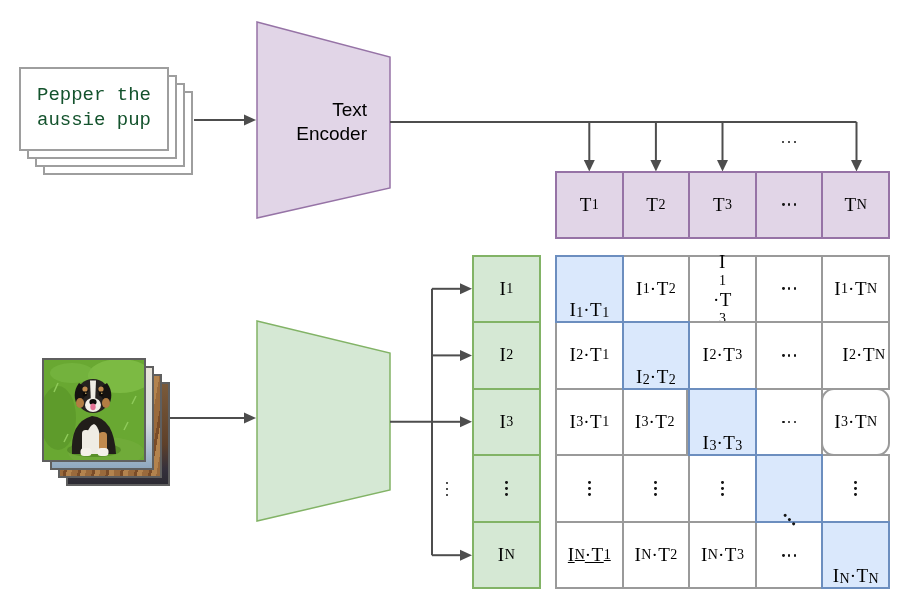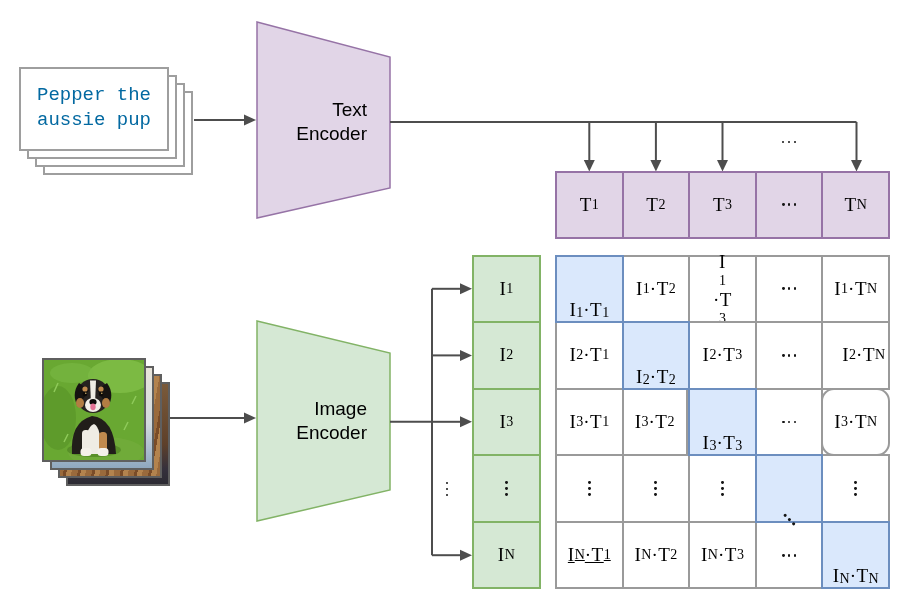--- a/index.html
+++ b/index.html
@@ -17,21 +17,21 @@
   svg .enc-g{fill:var(--image_fill);stroke:var(--image_stroke);stroke-width:1.5;}
   svg line{stroke:var(--connector);stroke-width:2;}
   svg .head{fill:var(--connector);stroke:none;}
 
   
   .card{position:absolute;box-sizing:border-box;background:#fff;}
   .t-card{width:150px;height:84px;border:2px solid #9e9e9e;}
   .i-card{width:104px;height:104px;border:2px solid #5f5f5f;overflow:hidden;}
   .caption{position:absolute;left:16px;top:14px;width:126px;
            font-family:"Liberation Mono","DejaVu Sans Mono",monospace;
-           font-size:19px;line-height:1.32;color:#0369a1;white-space:normal;}
+           font-size:19px;line-height:1.32;color:#14532d;white-space:normal;}
   .ib1{background:
         radial-gradient(circle at 78% 6%, #e0ca3c 0 3px, rgba(0,0,0,0) 4px),
         radial-gradient(circle at 30% 14%, #e6d799 0 3px, rgba(0,0,0,0) 4px),
         linear-gradient(180deg,#e9e5da 0%,#d3dade 55%,#aebfd0 80%,#8fa8bf 100%);}
   .ib2{background:repeating-linear-gradient(100deg,#9a6a3c 0 6px,#7a4c28 6px 9px,#b3834e 9px 14px);}
   .ib3{background:linear-gradient(180deg,#7a5a3a 0%,#5e402a 60%,#35303c 85%,#2c2b33 100%);}
 
   
   .enc-label{position:absolute;width:90px;text-align:right;font-size:19px;
              line-height:1.26;color:#000;}
@@ -143,21 +143,20 @@
         <ellipse cx="36" cy="43" rx="4" ry="5" fill="#b27d43"></ellipse>
         <ellipse cx="62" cy="43" rx="4" ry="5" fill="#b27d43"></ellipse>
         <ellipse cx="49" cy="45" rx="8" ry="7" fill="#f2efe8"></ellipse>
         <ellipse cx="49" cy="42" rx="3.6" ry="2.9" fill="#0d0a08"></ellipse>
         <ellipse cx="49" cy="46.8" rx="2.7" ry="3.4" fill="#e57396"></ellipse>
       </svg>
     </div>
   </div>
 
   <div class="enc-label" style="left:277px;top:98px">Text Encoder</div>
-  <div class="enc-label" style="left:277px;top:397px">Image Encoder</div>
 
   <div class="abs-dots" id="topDots">
       <span class="dotsbox">
         <span class="dot"></span>
         <span class="dot"></span>
         <span class="dot"></span>
       </span>
     </div>
   <div class="abs-dots" id="branchDots">
       <span class="dotsbox v">

